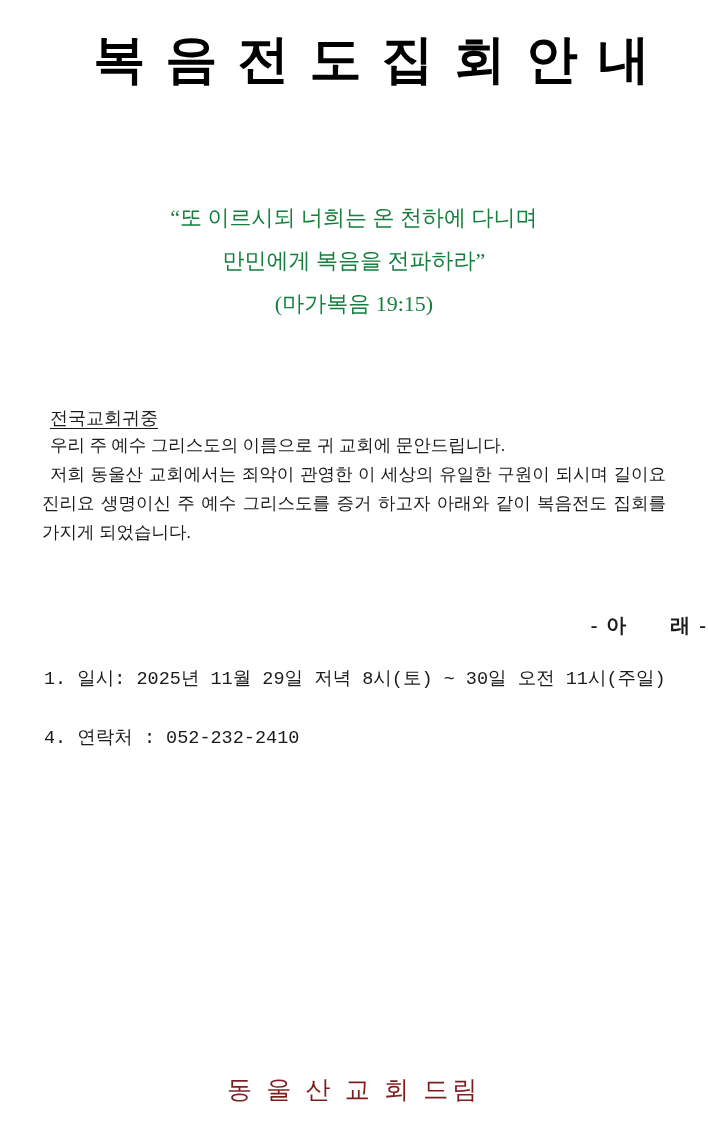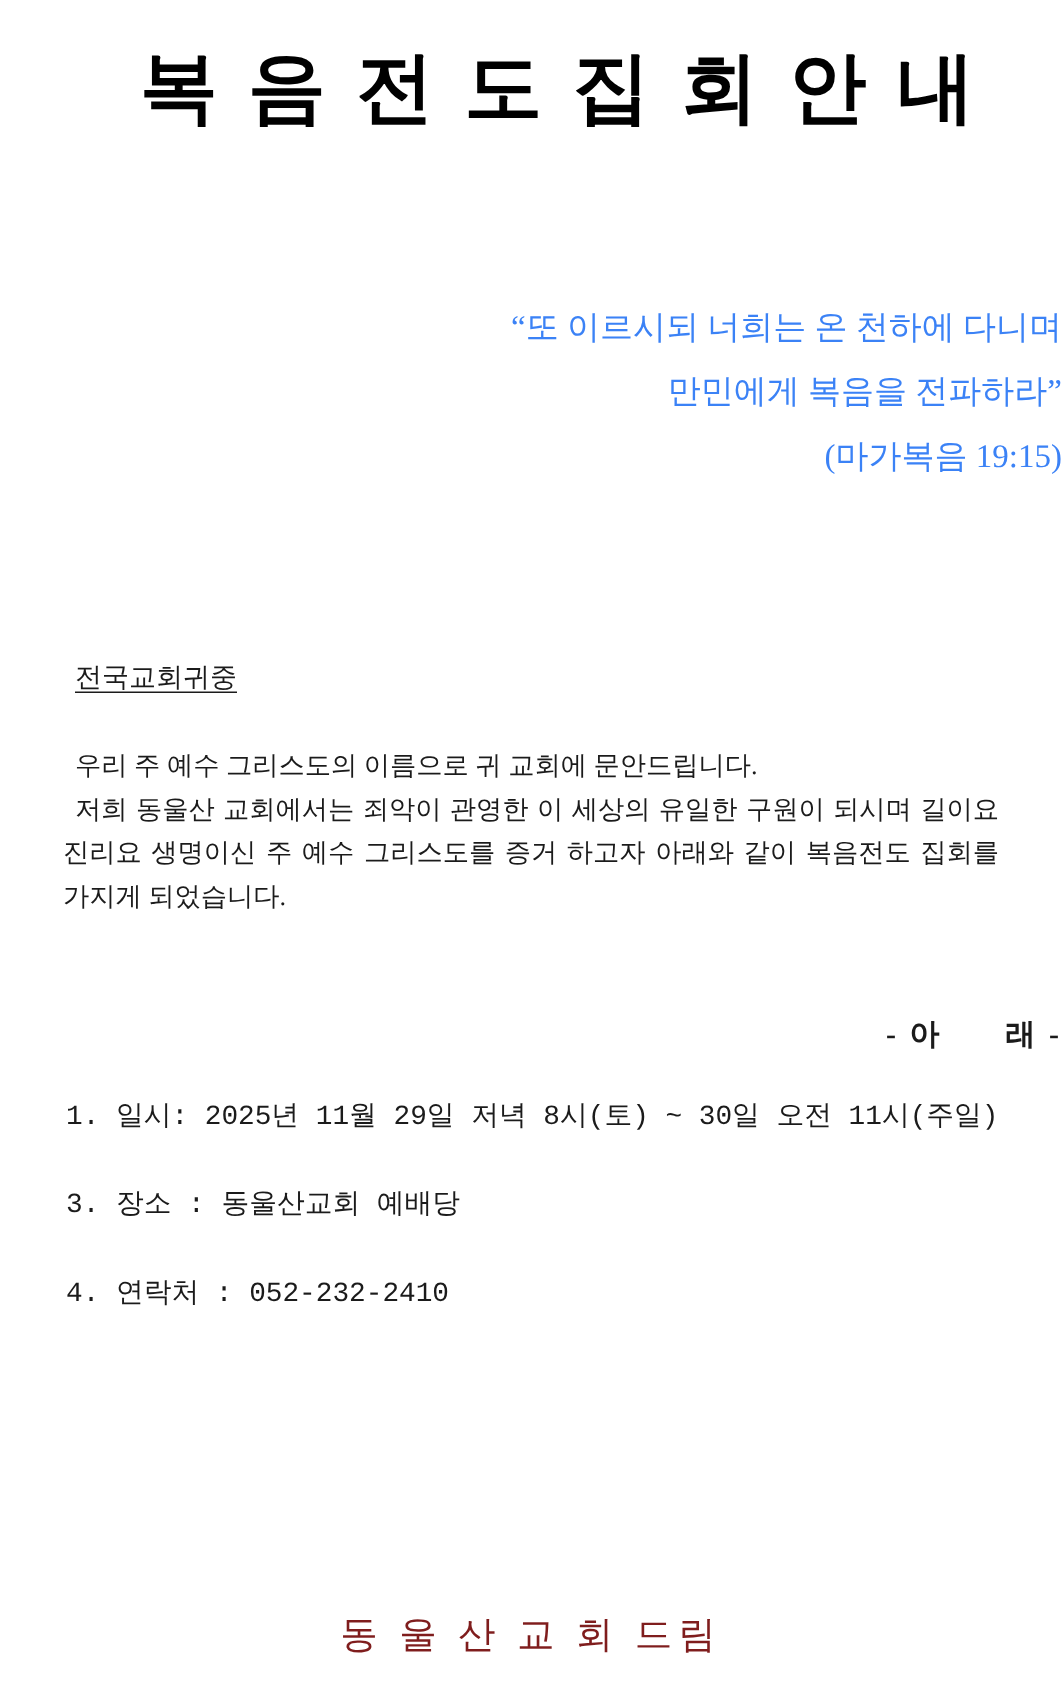--- a/index.html
+++ b/index.html
@@ -21,35 +21,34 @@
     font-weight: 900;
     font-size: 52px;
     line-height: 66px;
     letter-spacing: 1px;
     color: #000000;
     white-space: pre;
     padding-left: 36px;
   }
   .verse-block {
     margin-top: 104px;
-    text-align: right;
+    text-align: center;
     font-size: 22px;
     line-height: 43px;
-    color: #3b82f6;
+    color: #15803d;
   }
   .salutation {
-    margin-top: 113px;
+    margin-top: 80px;
     margin-left: 50px;
     font-size: 18px;
     line-height: 26px;
     text-decoration: underline;
     text-underline-offset: 4px;
   }
   .body-block {
-    margin-top: 32px;
     padding: 0 42px;
     font-size: 17.5px;
     line-height: 29px;
     text-align: justify;
     word-break: keep-all;
   }
   .body-block p {
     text-indent: 8px;
   }
   .section-heading {
@@ -101,19 +100,18 @@
 
   <div class="body-block">
     <p>우리 주 예수 그리스도의 이름으로 귀 교회에 문안드립니다.</p>
     <p>저희 동울산 교회에서는 죄악이 관영한 이 세상의 유일한 구원이 되시며 길이요 진리요 생명이신 주 예수 그리스도를 증거 하고자 아래와 같이 복음전도 집회를 가지게 되었습니다.</p>
   </div>
 
   <div class="section-heading">- 아      래 -</div>
 
   <div class="detail-list">
     <div class="detail-item">1. 일시: 2025년 11월 29일 저녁 8시(토) ~ 30일 오전 11시(주일)</div>
-    <div class="detail-item">3. 장소 : 동울산교회 예배당</div>
     <div class="detail-item">4. 연락처 : 052-232-2410</div>
   </div>
 
   <div class="footer-signature">동 울 산 교 회 드림</div>
 
 </div>
 
 </body></html>

